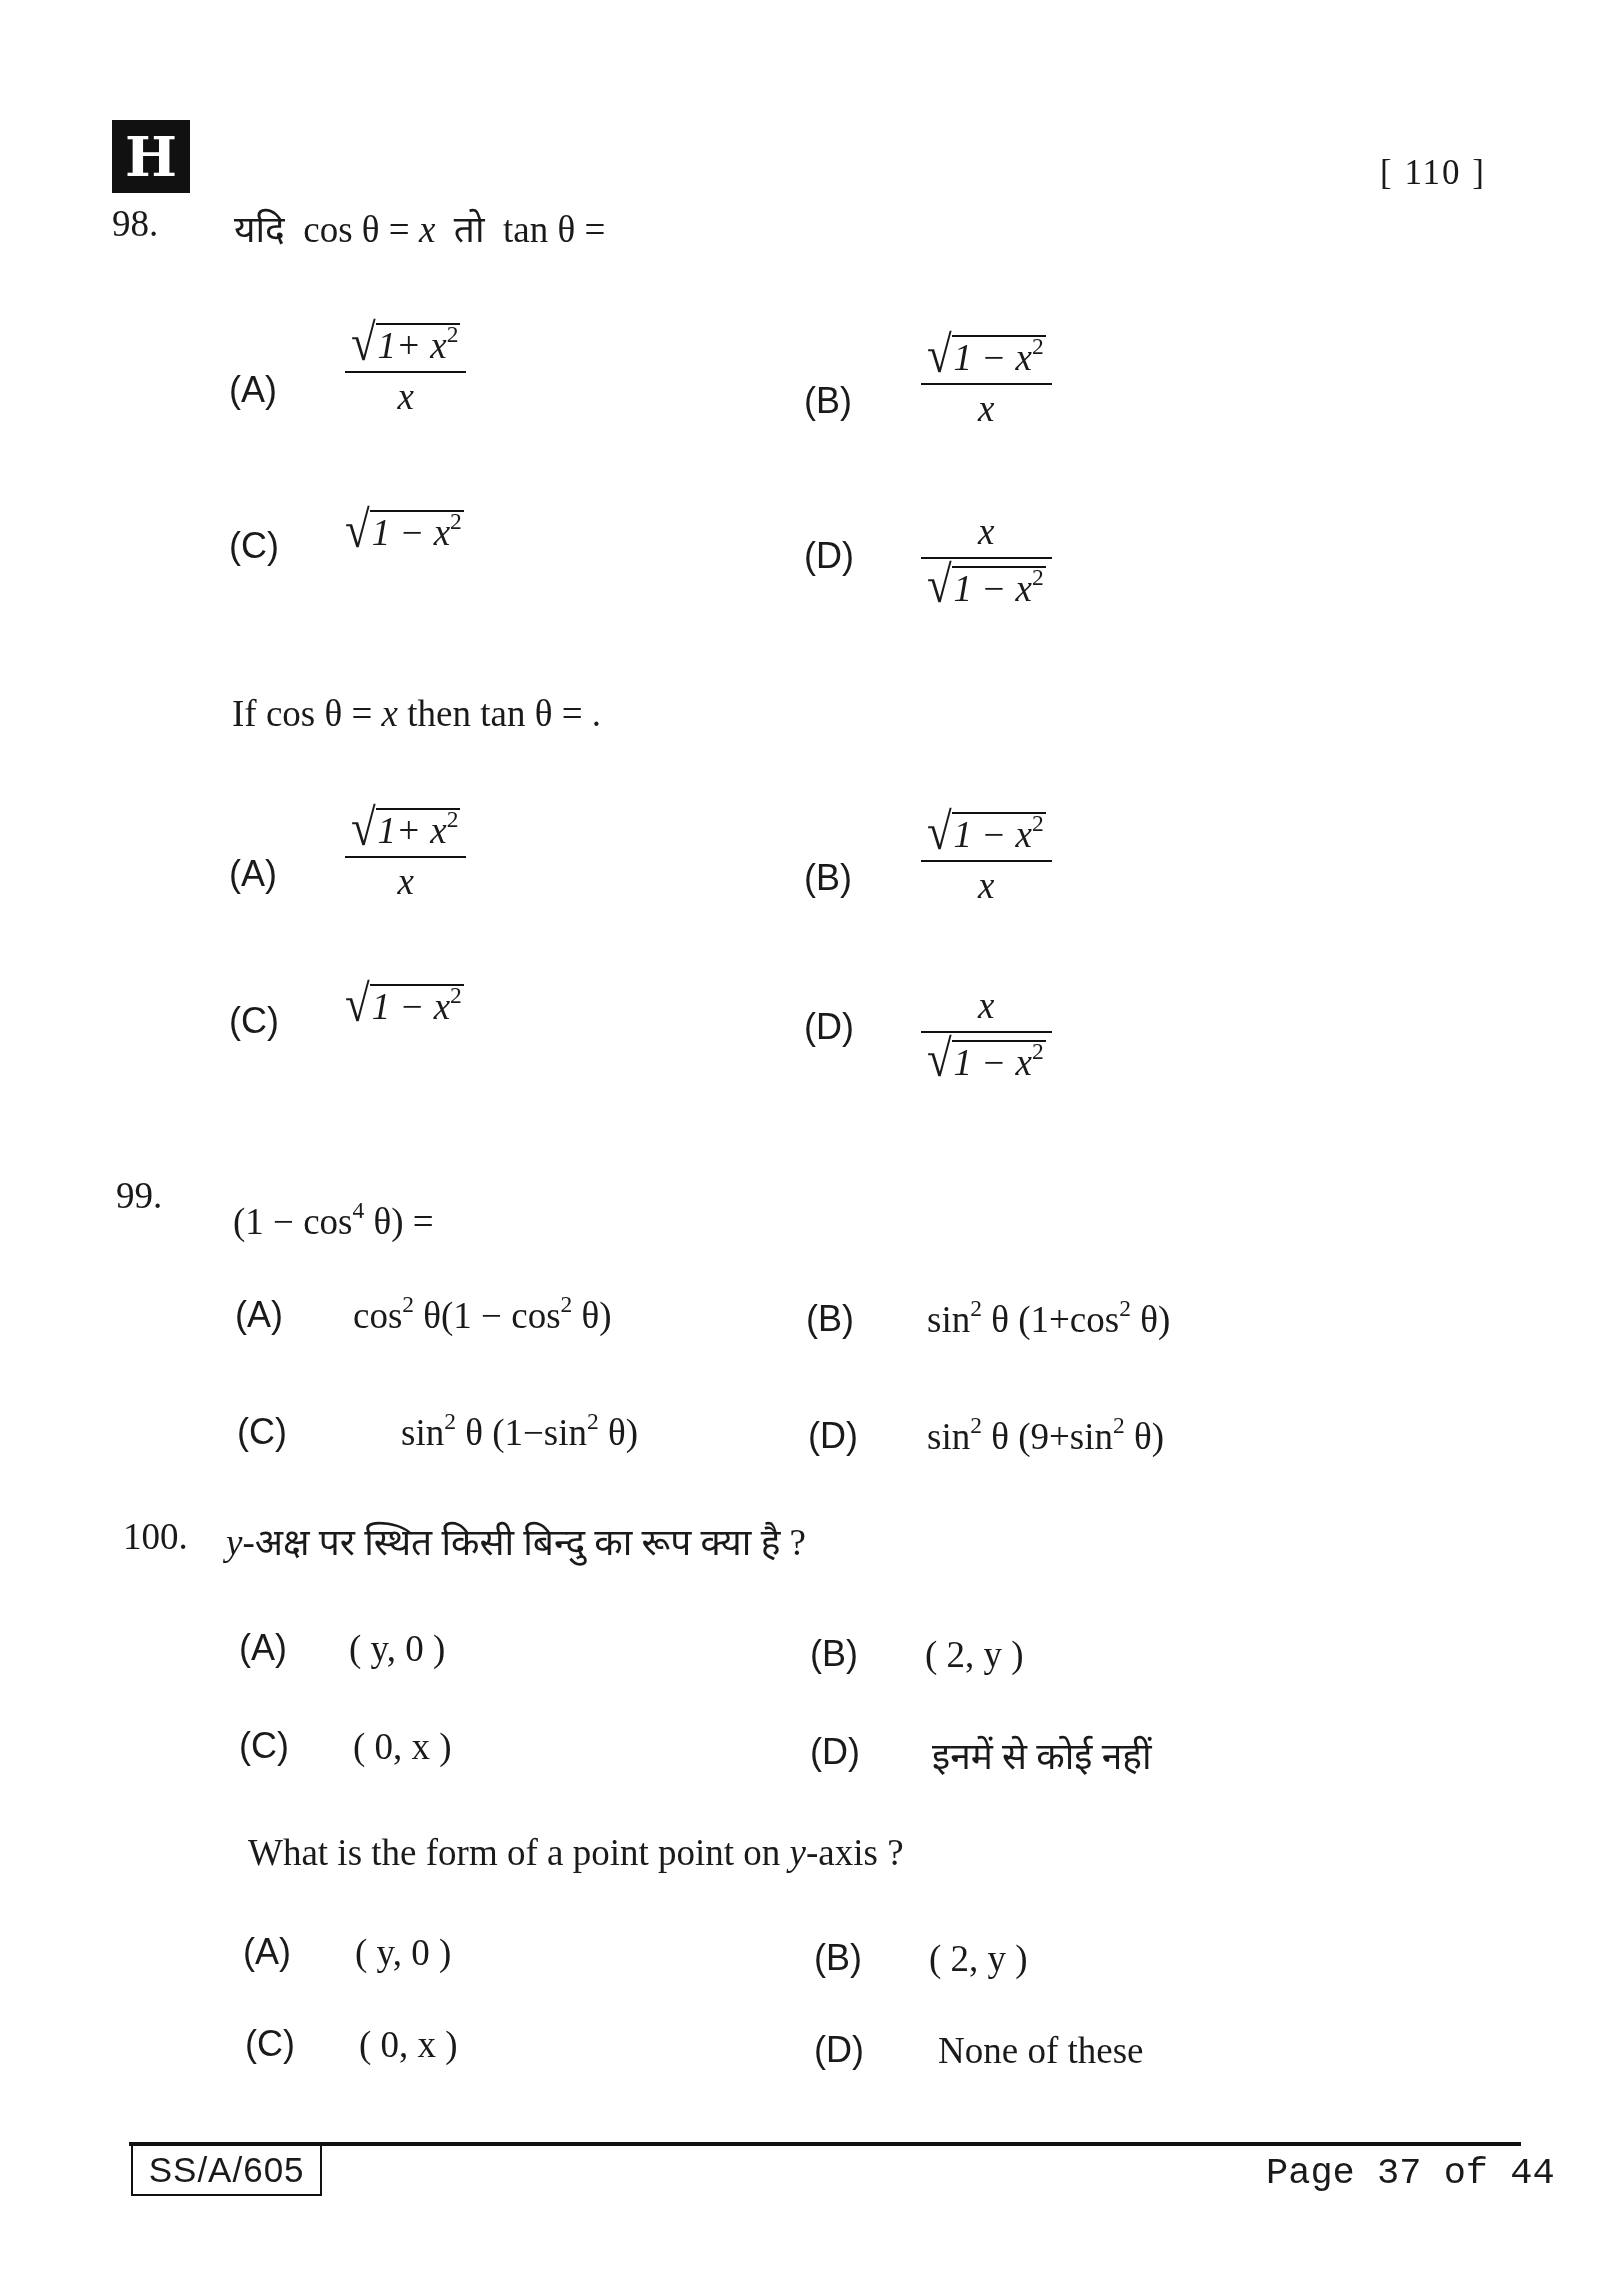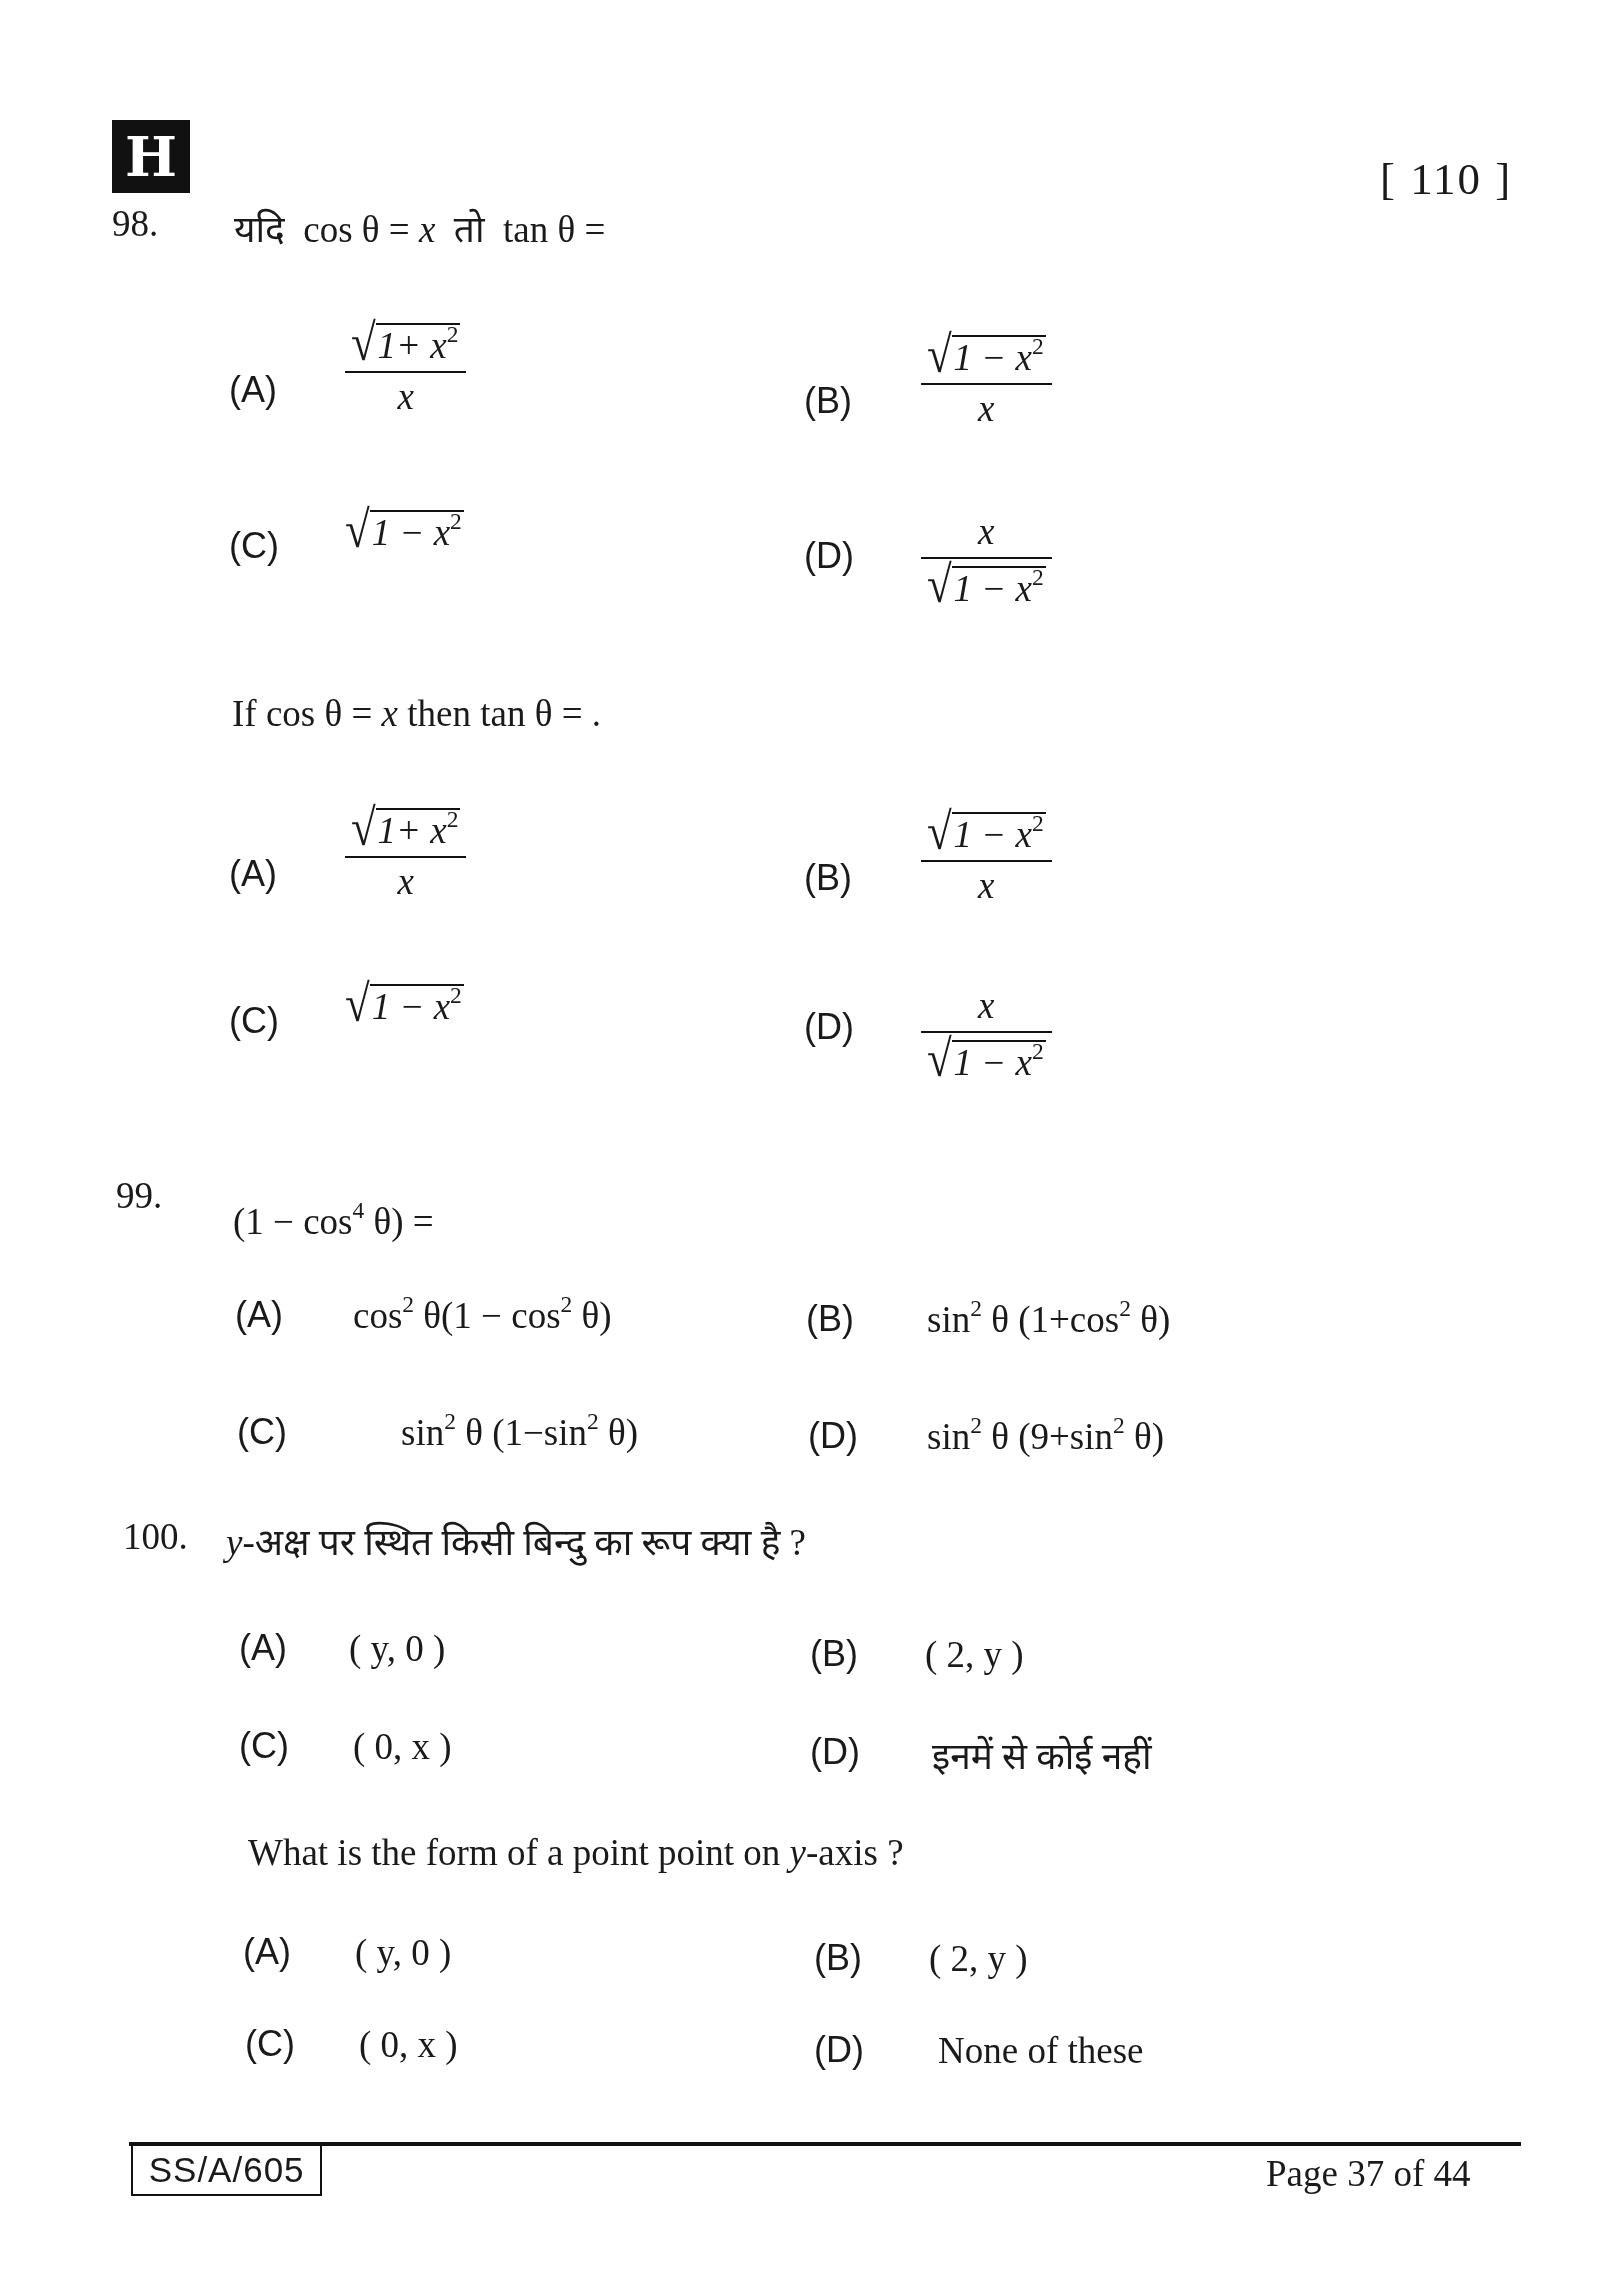--- a/index.html
+++ b/index.html
@@ -6,40 +6,40 @@
   body {
     width: 1621px; height: 2293px; position: relative; overflow: hidden;
     font-family: "DejaVu Serif", "Liberation Serif", serif; color: #1a1a1a;
   }
   .abs { position: absolute; }
   .hbox {
     left: 112px; top: 120px; width: 78px; height: 73px; background: #111;
     color: #fff; font-family: "DejaVu Serif", serif; font-weight: bold;
     font-size: 55px; display: flex; align-items: center; justify-content: center;
   }
-  .code { left: 1380px; top: 153px; font-size: 45px; font-family: "Liberation Serif", serif; letter-spacing: 2px; }
+  .code { left: 1380px; top: 153px; font-size: 35px; font-family: "Liberation Serif", serif; letter-spacing: 2px; }
   .txt { font-size: 37px; font-family: "Liberation Serif", serif; white-space: nowrap; margin-left: 7px; }
   .qnum { font-size: 37px; font-family: "Liberation Serif", serif; }
   .opt-label { font-size: 36px; font-family: "Liberation Sans", sans-serif; }
   .math { font-family: "Liberation Serif", serif; font-size: 37px; white-space: nowrap; }
   .it { font-style: italic; }
   sup { font-size: 23.5px; vertical-align: 15.7px; line-height: 0; }
   
   .frac { display: inline-flex; flex-direction: column; align-items: center; font-family: "Liberation Serif", serif; font-size: 37px; }
   .frac .num, .frac .den { padding: 0 5.9px; line-height: 1.1; }
   .frac .bar { height: 2.9px; background: #111; align-self: stretch; margin: 3.9px 0; }
   .sqrt { display: inline-flex; align-items: flex-end; }
   .sqrt .rad { font-size: 45px; line-height: 1; transform: scaleY(1.15); }
   .sqrt .under { border-top: 2.9px solid #111; padding: 2px 2px 0 2px; line-height: 1.05; }
   .footer-line { left: 129px; top: 2142px; width: 1392px; height: 3.9px; background: #111; }
   .footer-code {
     left: 131px; top: 2144px; padding: 3.9px 15.7px; border: 2.9px solid #111;
     font-family: "Liberation Sans", sans-serif; font-size: 35px; letter-spacing: 1px;
   }
-  .footer-page { left: 1266px; top: 2152px; font-family: Liberation Serif, serif; font-size: 37px; }
+  .footer-page { left: 1266px; top: 2152px; font-family: Liberation Mono, monospace; font-size: 37px; }
 </style>
 </head>
 <body>
 
 <div class="abs hbox">H</div>
 <div class="abs code">[ 110 ]</div>
 
 <div class="abs qnum" style="left:112px; top:202px;">98.</div>
 <div class="abs txt" style="left:227px; top:202px;">
   <span>यदि</span>&nbsp;

